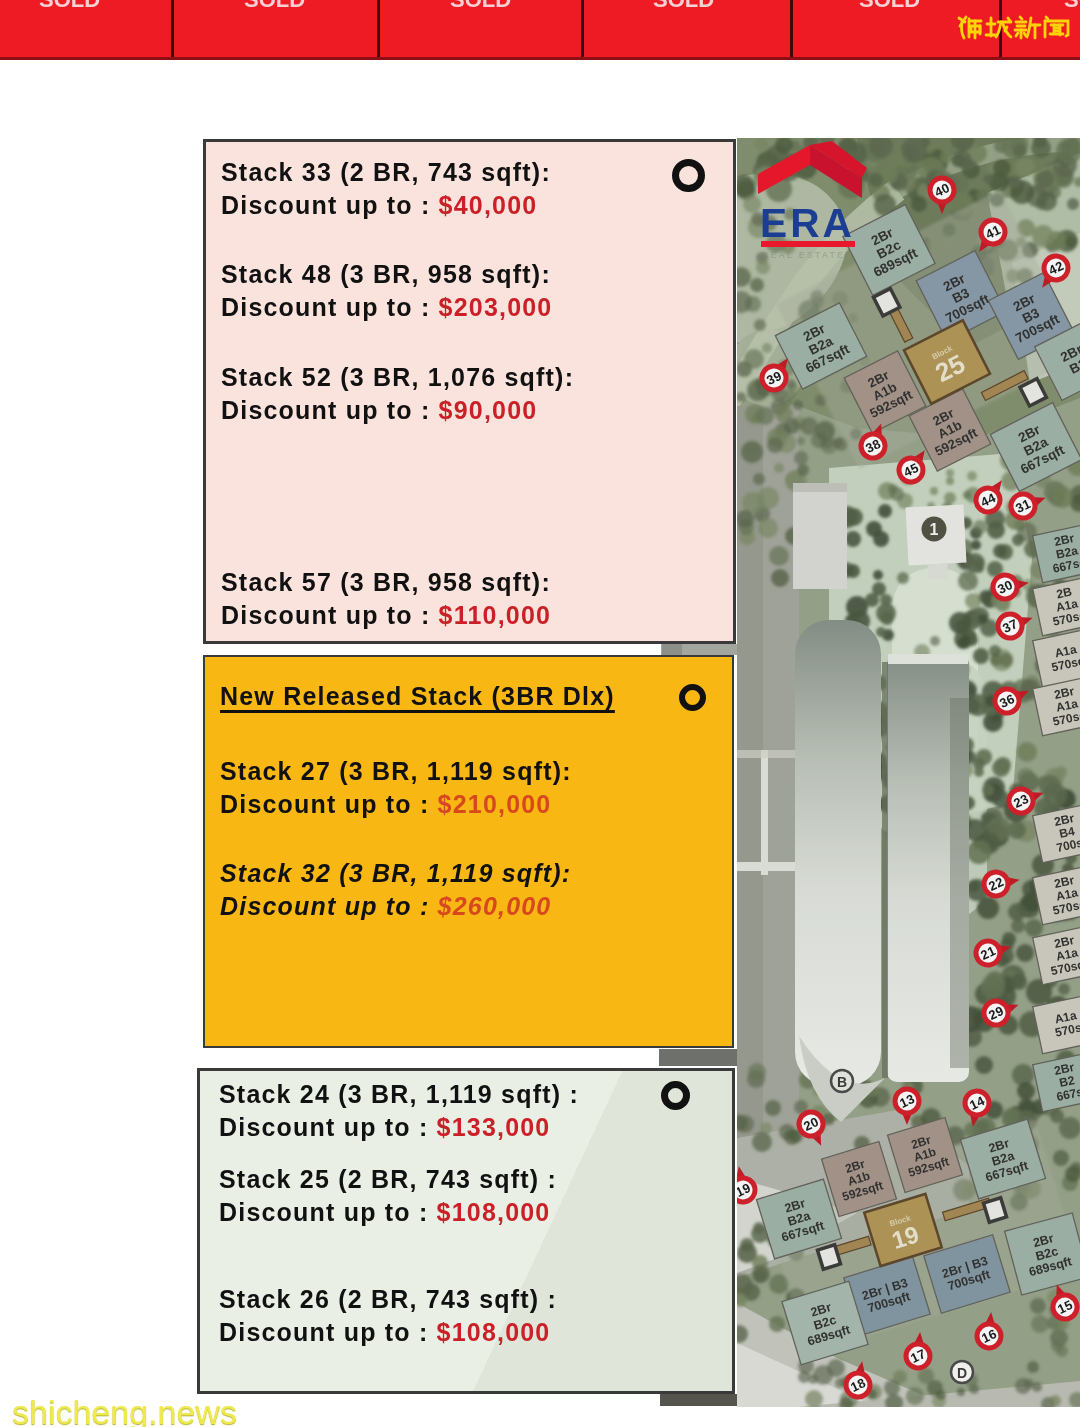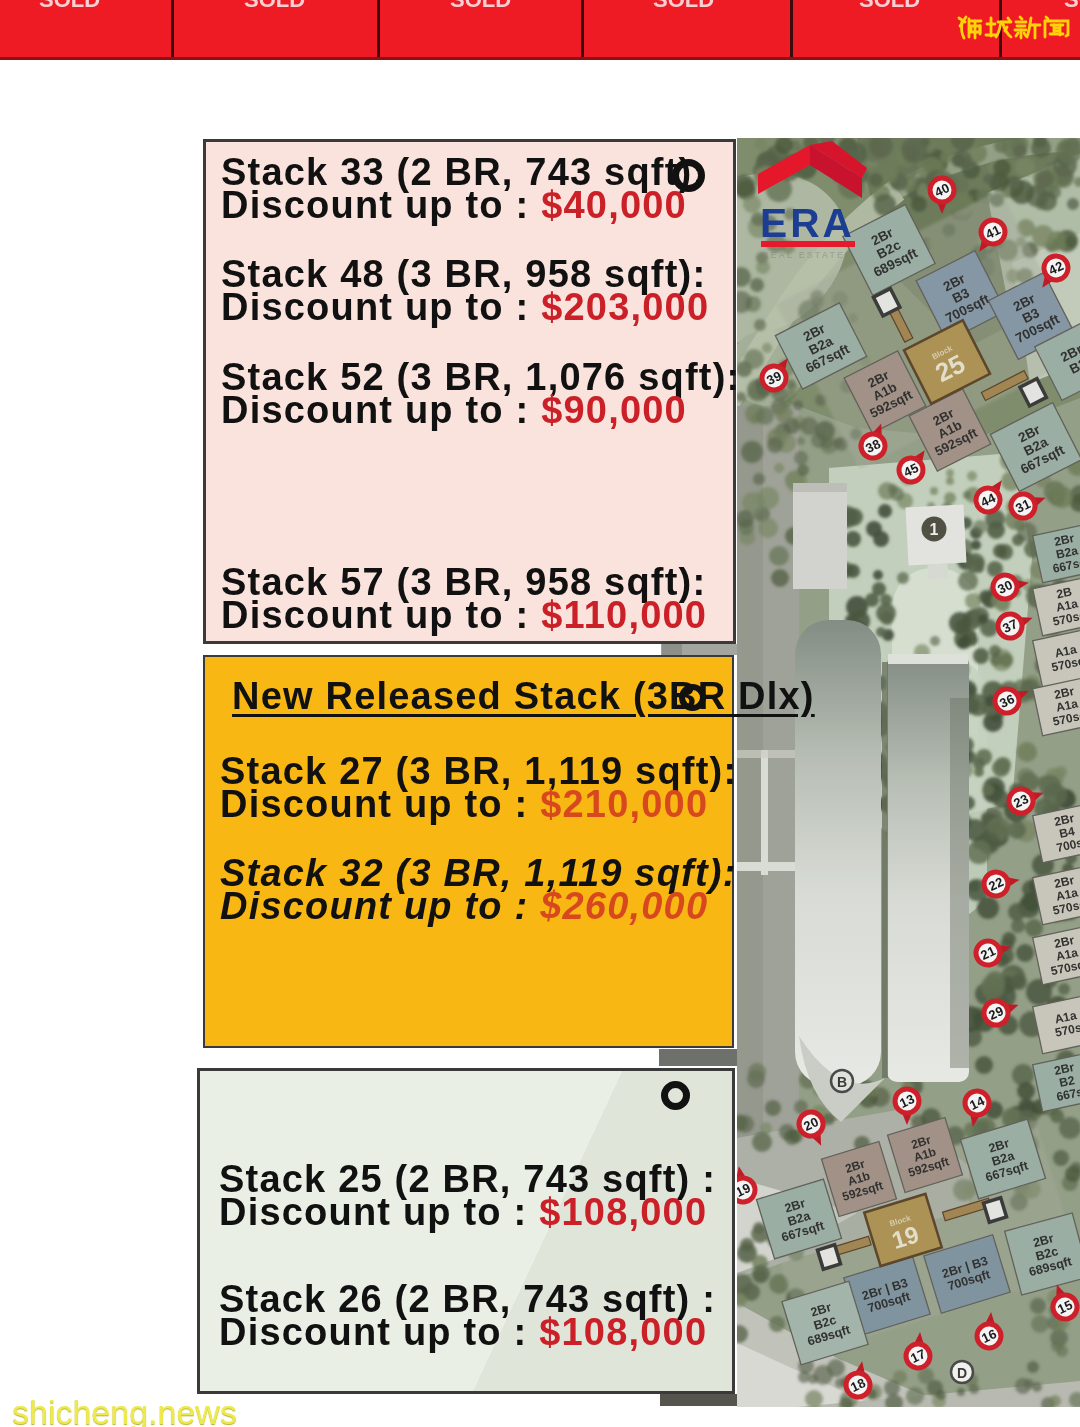--- a/index.html
+++ b/index.html
@@ -8,21 +8,21 @@
   .banner{position:absolute;left:0;top:0;width:1080px;height:57px;background:#ee1b24;
           border-bottom:3px solid #8e1016;overflow:hidden;}
   .sold{position:absolute;top:-11px;font-size:22px;font-weight:bold;color:#f8cfd2;
         line-height:22px;}
   .vdiv{position:absolute;top:0;width:3px;height:57px;background:#3c0a0d;}
   .cn{position:absolute;left:956px;top:15px;width:114px;height:26px;}
   .box{position:absolute;border:3px solid #3a3a3a;box-sizing:border-box;}
   .b1{left:203px;top:139px;width:533px;height:505px;background:#f9e3dc;}
   .b2{left:203px;top:655px;width:531px;height:393px;background:#f8b713;border-width:2px;}
   .b3{left:197px;top:1068px;width:538px;height:326px;background:linear-gradient(115deg,#e9efe4 62%,#e0e5da 62%);}
-  .t{position:absolute;left:15px;font-size:38px;font-weight:bold;color:#111;
+  .t{position:absolute;left:15px;font-size:25px;font-weight:bold;color:#111;
      line-height:33px;white-space:nowrap;letter-spacing:1.2px;}
   .red{color:#cb2028;}
   .red2{color:#d8481f;}
   .circ{position:absolute;width:19px;height:19px;border:7px solid #111;border-radius:50%;
         background:transparent;}
   .title{text-decoration:underline;text-decoration-thickness:3px;text-underline-offset:5px;}
   .shich{position:absolute;left:12px;top:1393px;font-size:34px;color:#eeea4e;
          text-shadow:0 1px 1px #b7b12e;}
 </style>
 </head>
@@ -1143,24 +1143,25 @@
   <div class="box b1">
     <div class="circ" style="left:466px;top:17px;"></div>
     <div class="t" style="top:14px;">Stack 33 (2 BR, 743 sqft):<br>Discount up to : <span class="red">$40,000</span></div>
     <div class="t" style="top:116px;">Stack 48 (3 BR, 958 sqft):<br>Discount up to : <span class="red">$203,000</span></div>
     <div class="t" style="top:219px;">Stack 52 (3 BR, 1,076 sqft):<br>Discount up to : <span class="red">$90,000</span></div>
     <div class="t" style="top:424px;">Stack 57 (3 BR, 958 sqft):<br>Discount up to : <span class="red">$110,000</span></div>
   </div>
 
   <div class="box b2">
     <div class="circ" style="left:474px;top:27px;width:15px;height:15px;border-width:6.5px;"></div>
-    <div class="t title" style="top:23px;margin-left:12px;">New Released Stack (3BR Dlx)</div>
+    <div class="t title" style="top:23px;">New Released Stack (3BR Dlx)</div>
     <div class="t" style="top:98px;">Stack 27 (3 BR, 1,119 sqft):<br>Discount up to : <span class="red2">$210,000</span></div>
     <div class="t" style="top:200px;font-style:italic;">Stack 32 (3 BR, 1,119 sqft):<br>Discount up to : <span class="red2">$260,000</span></div>
   </div>
 
   <div class="box b3">
     <div class="circ" style="left:461px;top:10px;width:15px;height:15px;"></div>
+    <div class="t" style="left:19px;top:7px;">Stack 24 (3 BR, 1,119 sqft) :<br>Discount up to : <span class="red">$133,000</span></div>
     <div class="t" style="left:19px;top:92px;">Stack 25 (2 BR, 743 sqft) :<br>Discount up to : <span class="red">$108,000</span></div>
     <div class="t" style="left:19px;top:212px;">Stack 26 (2 BR, 743 sqft) :<br>Discount up to : <span class="red">$108,000</span></div>
   </div>
 
   <div class="shich">shicheng.news</div>
 
 </body></html>

